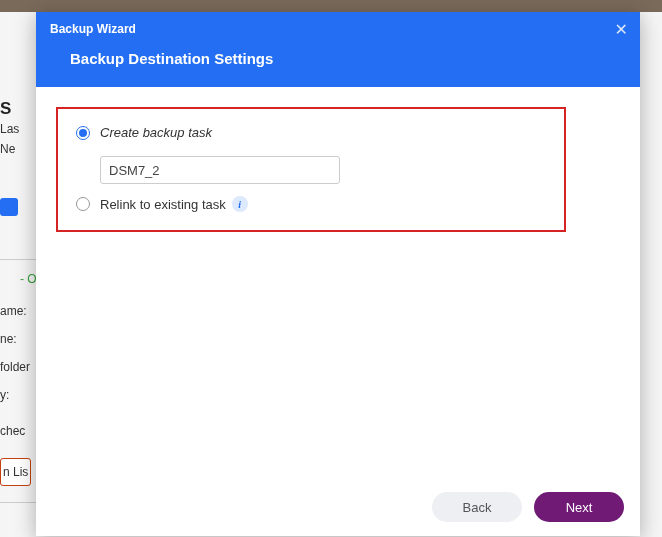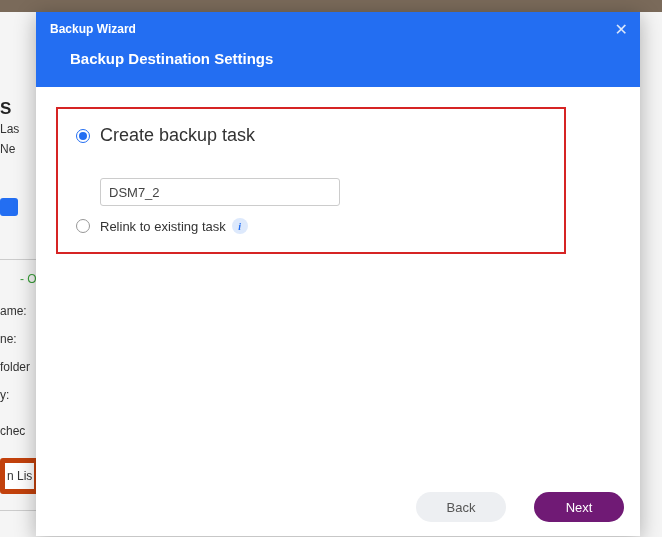--- a/index.html
+++ b/index.html
@@ -29,21 +29,21 @@
       line-height: 18px;
     }
     .bg-fragments div { margin-bottom: 2px; white-space: nowrap; overflow: hidden; }
     .bg-fragments .heading { font-size: 17px; font-weight: bold; color: #222; }
     .bg-fragments .green { color: #3a9e3a; margin-left: 20px; }
     .bg-fragments .blue-bar {
       display:inline-block; width:18px; height:18px; background:#236ef2; border-radius:3px; margin: 6px 0;
     }
     .bg-fragments .hr { border-top:1px solid #ccc; height:0; margin: 4px 0 10px 0; }
     .bg-fragments .btn-frag {
-      display:inline-block; padding:4px 2px; border:5px solid #c2410c; border-radius:3px;
+      display:inline-block; padding:4px 2px; border:1px solid #c2410c; border-radius:3px;
       background:#fff;
     }
     .modal {
       position: absolute;
       left: 36px;
       top: 12px;
       width: 604px;
       height: 524px;
       background: #fff;
       box-shadow: 0 4px 20px rgba(0,0,0,0.3);
@@ -81,23 +81,24 @@
       overflow: hidden;
     }
     .highlight-box {
       border: 2px solid #d62424;
       padding: 16px 18px 18px 18px;
       width: 510px;
     }
     .radio-row {
       display: flex;
       align-items: center;
-      margin-bottom: 32px;
-      font-size: 18px;
-      color: #333;
+      margin-bottom: 16px;
+      font-size: 13px;
+      color: #333;
+      font-style: italic;
     }
     .radio {
       width: 14px;
       height: 14px;
       border-radius: 50%;
       border: 1px solid #979797;
       margin-right: 10px;
       position: relative;
       display: inline-block;
       cursor: pointer;
@@ -171,21 +172,21 @@
       font-style: italic;
       font-weight: bold;
       align-items: center;
       justify-content: center;
       margin-left: 6px;
     }
     .modal-footer {
       padding: 10px 16px 14px 16px;
       display: flex;
       justify-content: flex-end;
-      gap: 28px;
+      gap: 12px;
     }
     .btn {
       min-width: 90px;
       height: 30px;
       border-radius: 15px;
       font-size: 13px;
       display: flex;
       align-items: center;
       justify-content: center;
       cursor: pointer;

